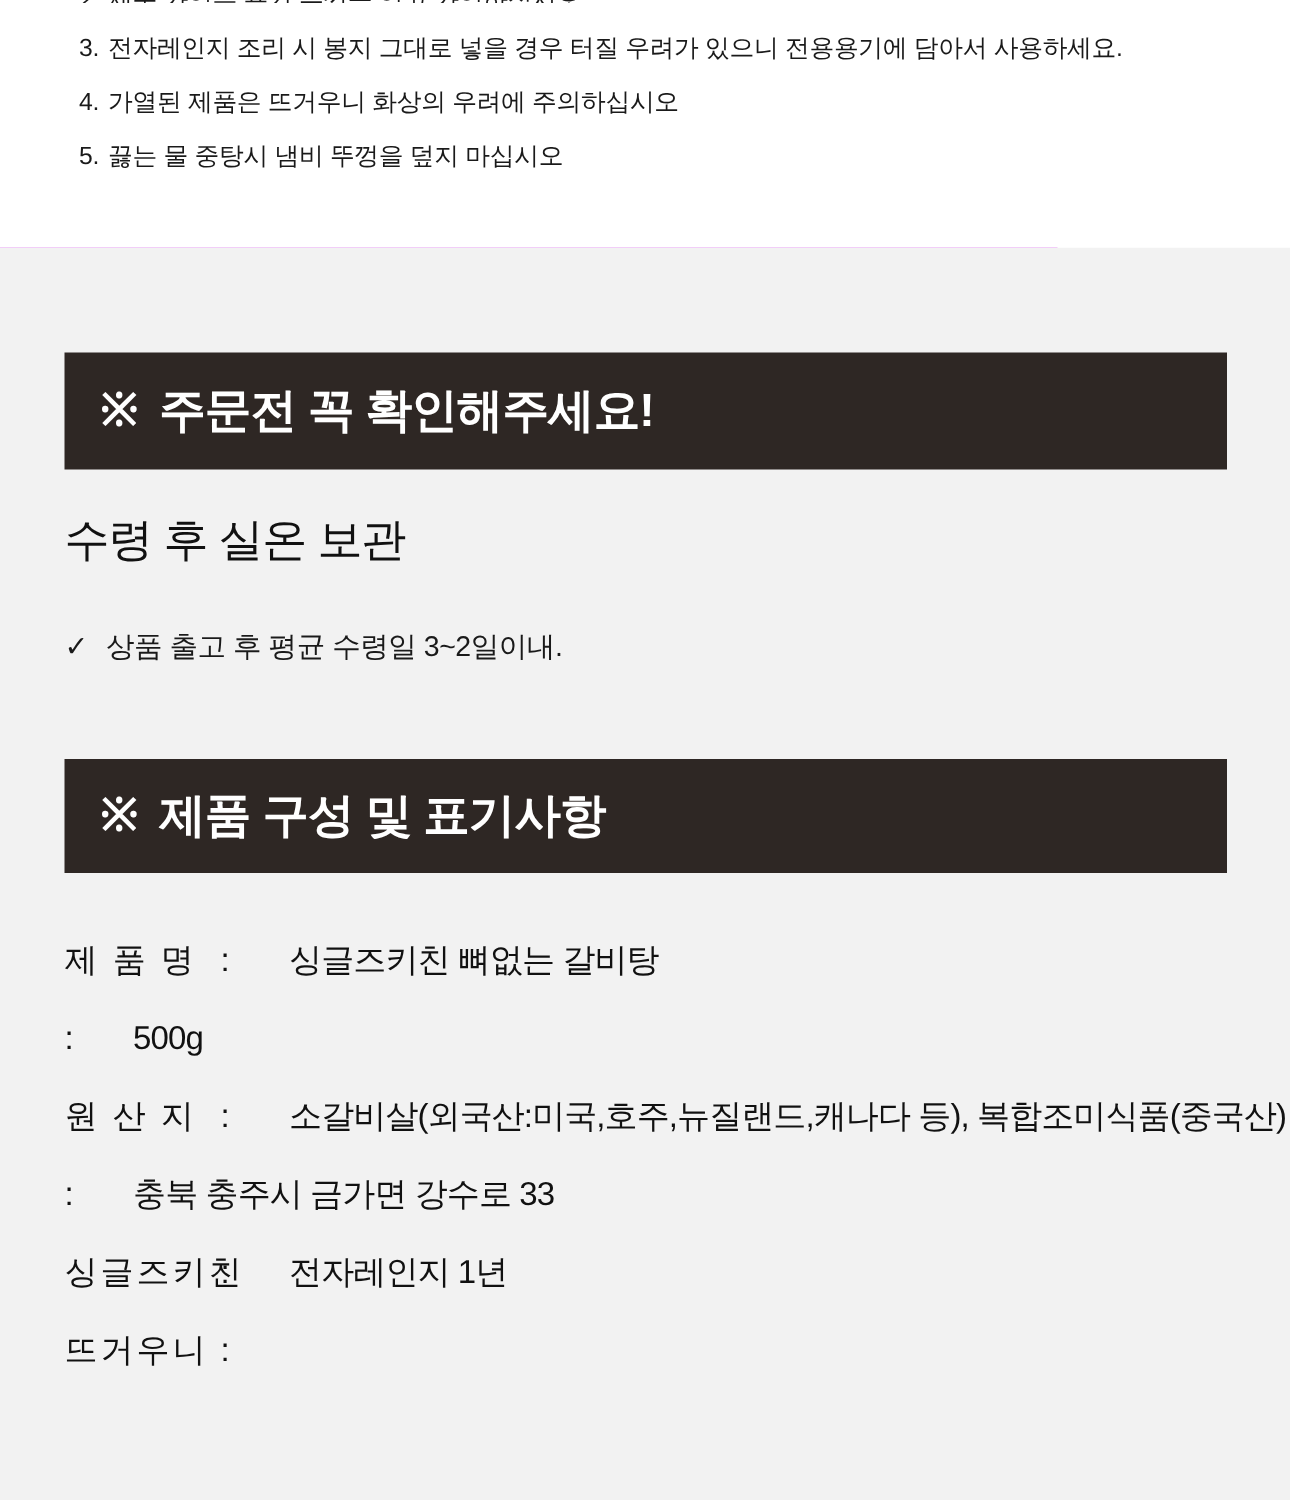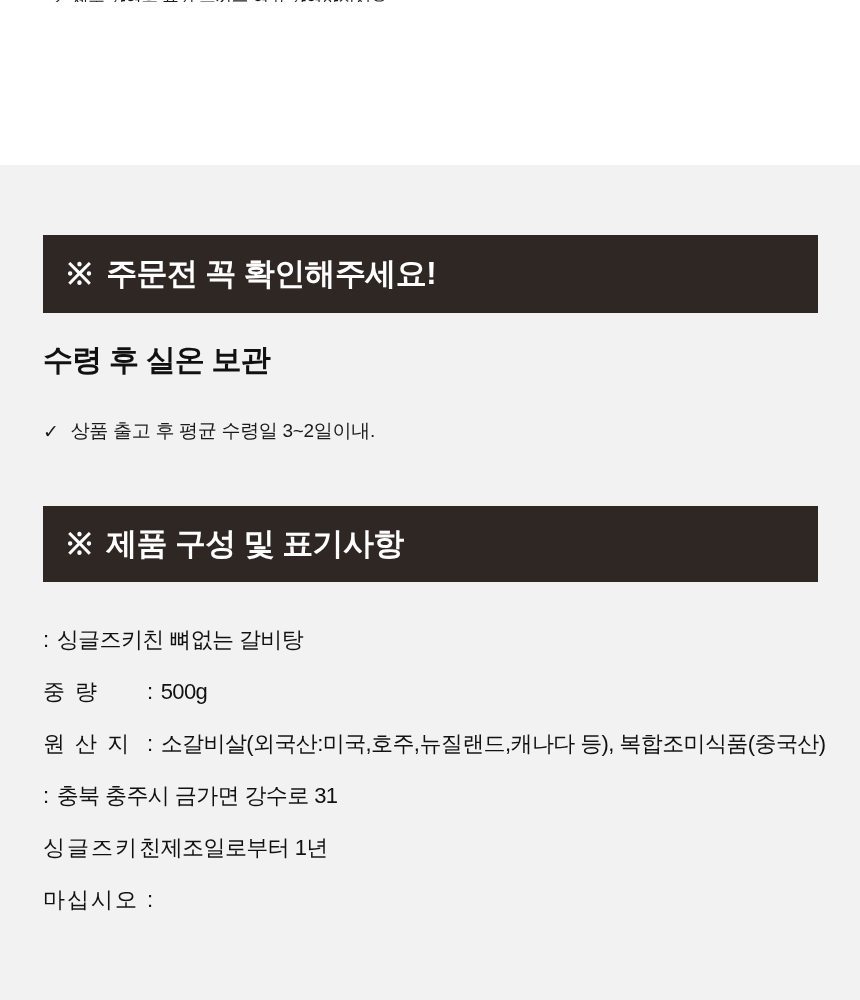--- a/index.html
+++ b/index.html
@@ -105,21 +105,21 @@
     width: 775px;
     height: 76px;
   }
 
   
   .section-title {
     position: absolute;
     left: 43px;
     top: 340px;
     font-size: 30px;
-    font-weight: 700;
+    font-weight: 400;
     letter-spacing: -0.8px;
     color: #111111;
   }
   .check-line {
     position: absolute;
     left: 43px;
     top: 418px;
     font-size: 19px;
     letter-spacing: -0.3px;
     color: #1a1a1a;
@@ -151,33 +151,45 @@
     display: inline-block;
     width: 104px;
     flex: none;
     letter-spacing: 2px;
   }
   .spec-row .sep {
     margin: 0 8px 0 0;
   }
   .spec-row .value {
     letter-spacing: -0.6px;
+    margin-left: 32px;
   }
 </style>
 </head>
 <body>
 
 <div class="page">
 
   <div class="grey-band"></div>
 
   <div class="caution-block">
     <div class="caution-line clipped">
       <span class="num">2.</span><span>제품 가열은 용기 뚜껑을 열고 가열하십시오</span>
     </div>
+    <div class="caution-rest">
+      <div class="caution-line">
+        <span class="num">3.</span><span>전자레인지 조리 시 봉지 그대로 넣을 경우 터질 우려가 있으니 전용용기에 담아서 사용하세요.</span>
+      </div>
+      <div class="caution-line">
+        <span class="num">4.</span><span>가열된 제품은 뜨거우니 화상의 우려에 주의하십시오</span>
+      </div>
+      <div class="caution-line">
+        <span class="num">5.</span><span>끓는 물 중탕시 냄비 뚜껑을 덮지 마십시오</span>
+      </div>
+    </div>
   </div>
 
   <div class="bar" id="bar-order">
     <span class="mark">※</span>
     <span class="bar-text">주문전 꼭 확인해주세요!</span>
   </div>
 
   <div class="section-title">수령 후 실온 보관</div>
 
   <div class="check-line">
@@ -185,41 +197,41 @@
     <span>상품 출고 후 평균 수령일 3~2일이내.</span>
   </div>
 
   <div class="bar" id="bar-spec">
     <span class="mark">※</span>
     <span class="bar-text">제품 구성 및 표기사항</span>
   </div>
 
   <div class="spec-list">
     <div class="spec-row">
+      <span class="label">제 품 명</span>
       <span class="sep">:</span>
       <span class="value">싱글즈키친 뼈없는 갈비탕</span>
     </div>
     <div class="spec-row">
-      <span class="label">중     량</span>
       <span class="sep">:</span>
       <span class="value">500g</span>
     </div>
     <div class="spec-row">
       <span class="label">원 산 지</span>
       <span class="sep">:</span>
       <span class="value">소갈비살(외국산:미국,호주,뉴질랜드,캐나다 등), 복합조미식품(중국산)</span>
     </div>
     <div class="spec-row">
       <span class="sep">:</span>
-      <span class="value">충북 충주시 금가면 강수로 31</span>
+      <span class="value">충북 충주시 금가면 강수로 33</span>
     </div>
     <div class="spec-row">
       <span class="label">싱글즈키친</span>
       <span class="sep">:</span>
-      <span class="value">제조일로부터 1년</span>
-    </div>
-    <div class="spec-row">
-      <span class="label">마십시오</span>
+      <span class="value">전자레인지 1년</span>
+    </div>
+    <div class="spec-row">
+      <span class="label">뜨거우니</span>
       <span class="sep">:</span>
     </div>
   </div>
 
 </div>
 
 </body></html>

